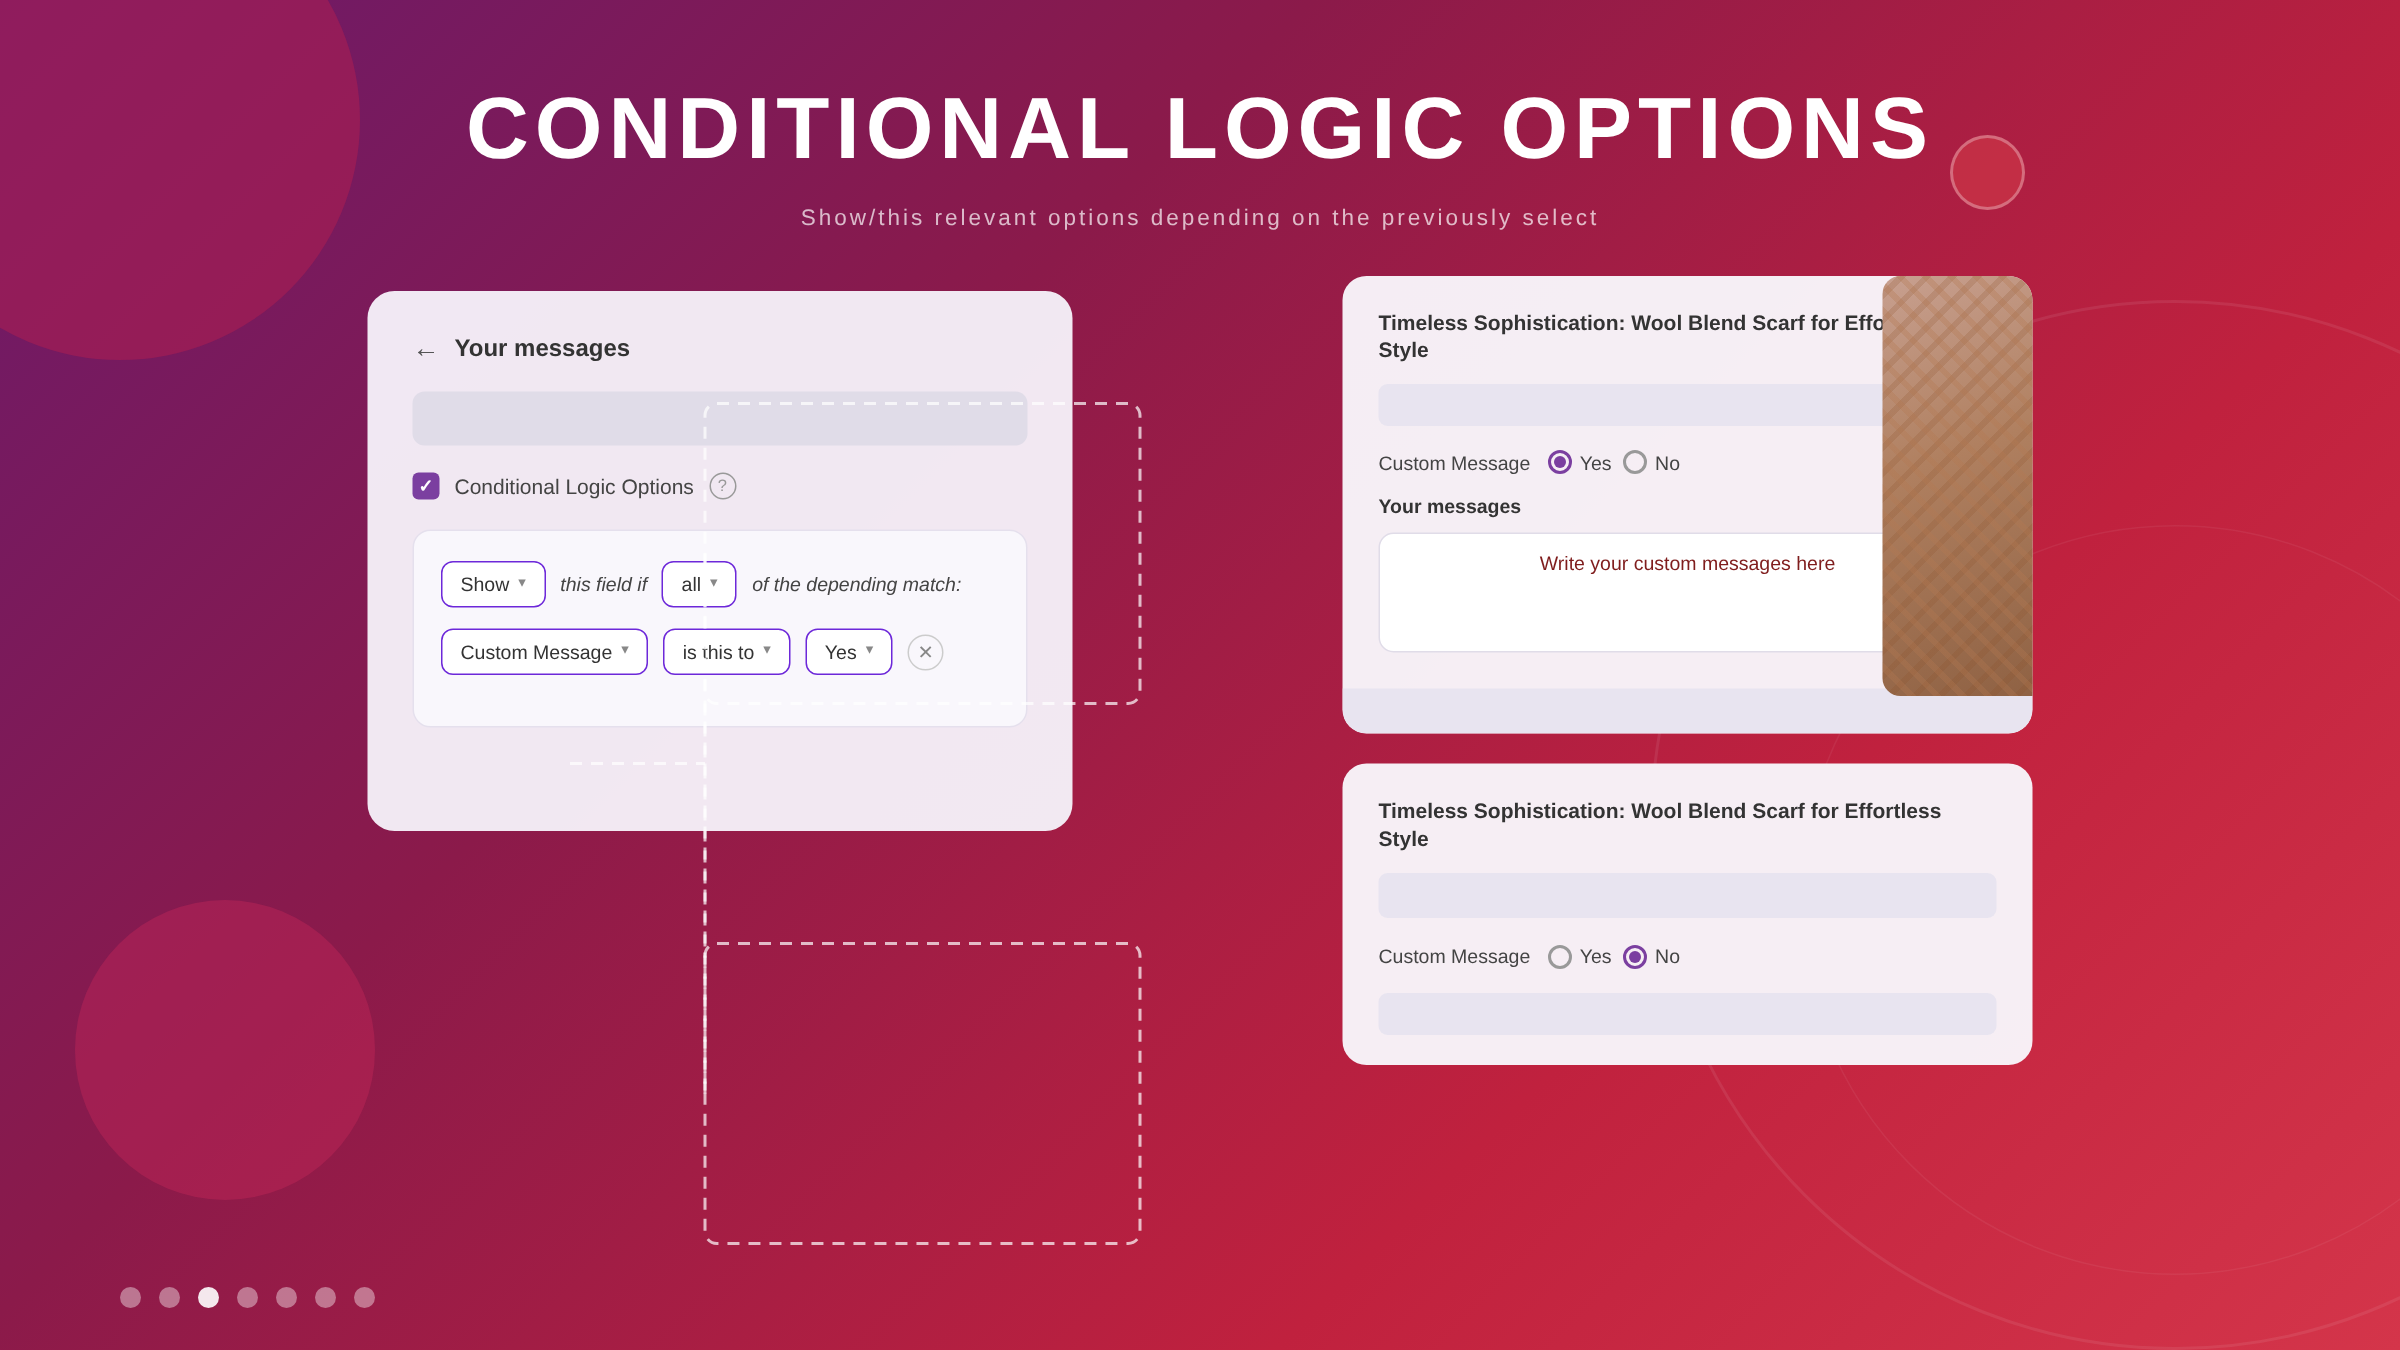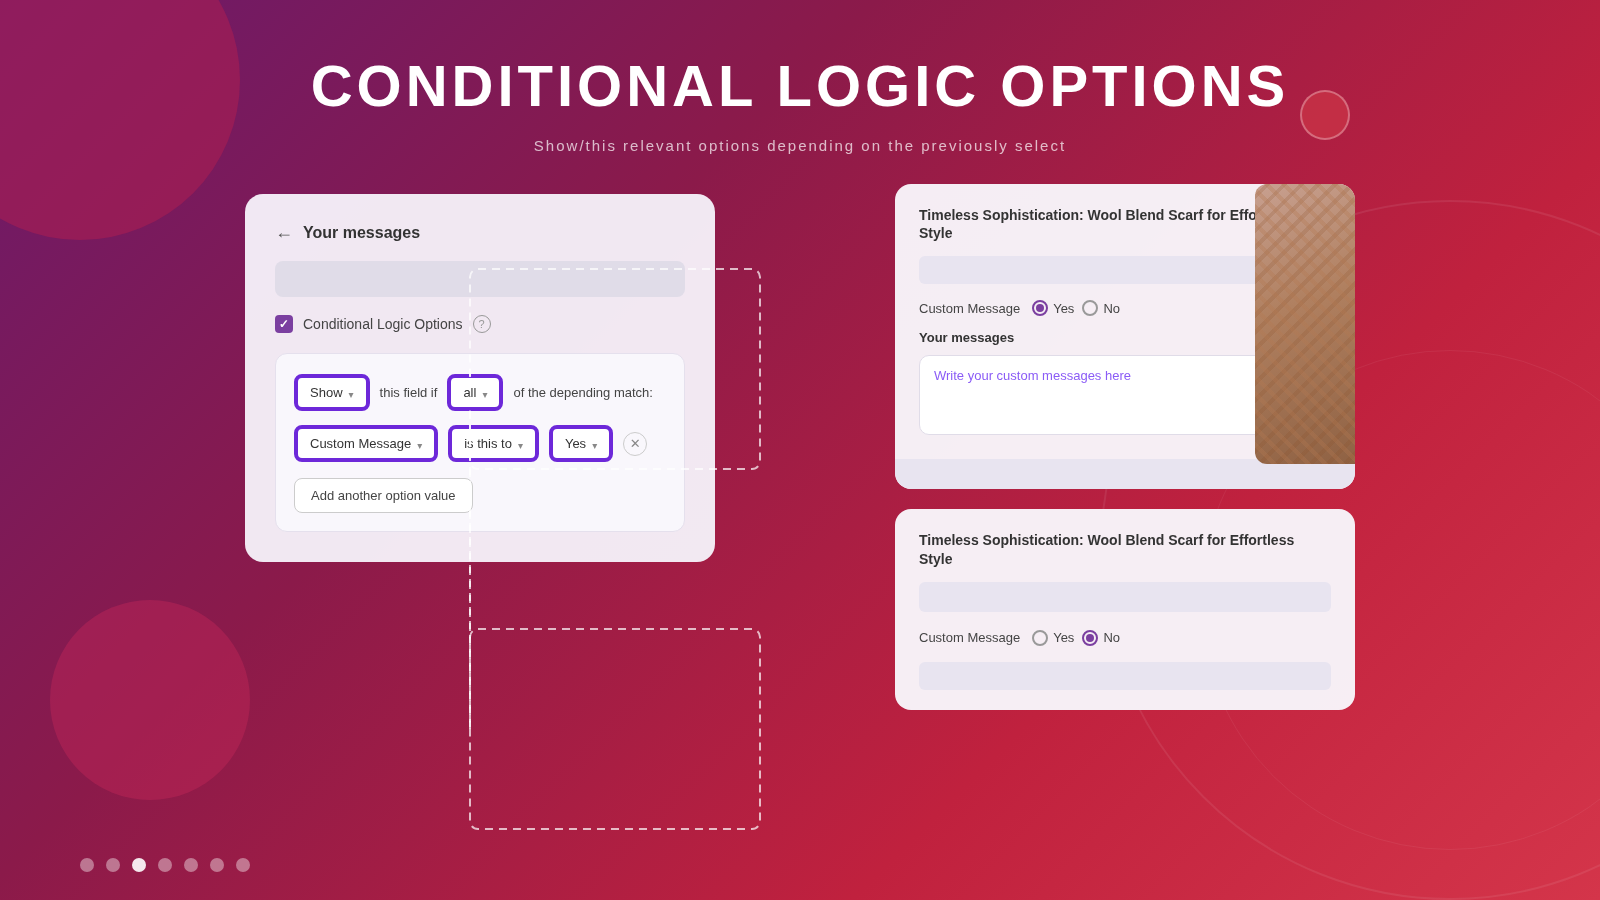--- a/index.html
+++ b/index.html
@@ -163,38 +163,39 @@
     .condition-row-1 {
       display: flex;
       align-items: center;
       gap: 10px;
       margin-bottom: 14px;
       flex-wrap: wrap;
     }
 
     .dropdown-btn {
       display: flex;
-      align-items: flex-end;
+      align-items: flex-start;
       gap: 6px;
       background: white;
-      border: 4px solid #6d28d9;
+      border: 1px solid #6d28d9;
       border-radius: 8px;
       padding: 7px 12px;
       font-size: 13px;
       color: #333;
       cursor: pointer;
     }
     .dropdown-arrow {
       font-size: 10px;
       color: #888;
     }
 
     .condition-text {
       font-size: 13px;
       color: #444;
+      font-style: italic;
     }
 
     .condition-row-2 {
       display: flex;
       align-items: center;
       gap: 10px;
       margin-bottom: 16px;
     }
 
     .close-btn {
@@ -460,21 +461,20 @@
           <span>is this to</span>
           <span class="dropdown-arrow">▾</span>
         </button>
         <button class="dropdown-btn">
           <span>Yes</span>
           <span class="dropdown-arrow">▾</span>
         </button>
         <div class="close-btn">✕</div>
       </div>
 
-      <button class="add-option-btn">Add another option value</button>
     </div>
   </div>
 
   <svg class="connector-svg" viewBox="0 0 700 680" fill="none" xmlns="http://www.w3.org/2000/svg">
 
     <rect x="370" y="60" width="290" height="200" rx="8" stroke="white" stroke-width="2" stroke-dasharray="8 6" fill="none" opacity="0.7"></rect>
 
     <rect x="370" y="420" width="290" height="200" rx="8" stroke="white" stroke-width="2" stroke-dasharray="8 6" fill="none" opacity="0.7"></rect>
 
     <line x1="370" y1="160" x2="370" y2="520" stroke="white" stroke-width="2" stroke-dasharray="8 6" opacity="0.7"></line>
@@ -498,21 +498,21 @@
               <span class="radio-text">Yes</span>
             </div>
             <div class="radio-item">
               <div class="radio-circle"></div>
               <span class="radio-text">No</span>
             </div>
           </div>
         </div>
 
         <div class="your-messages-label">Your messages</div>
-        <div class="textarea-box" style="color:#8b5cf6;">Write your custom messages here</div>
+        <div class="textarea-box" style="color:#7f1d1d;text-align:center;">Write your custom messages here</div>
       </div>
       <div class="bottom-bar"></div>
 
       <div class="scarf-img">
         <div class="scarf-texture"></div>
       </div>
     </div>
 
     <div class="product-card-bottom">
       <div class="product-title">Timeless Sophistication: Wool Blend Scarf for Effortless Style</div>

